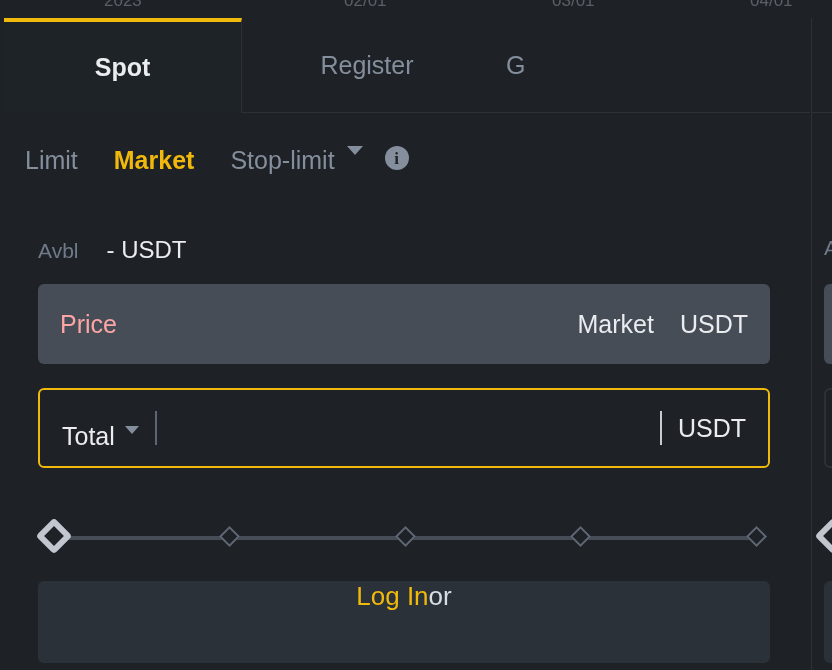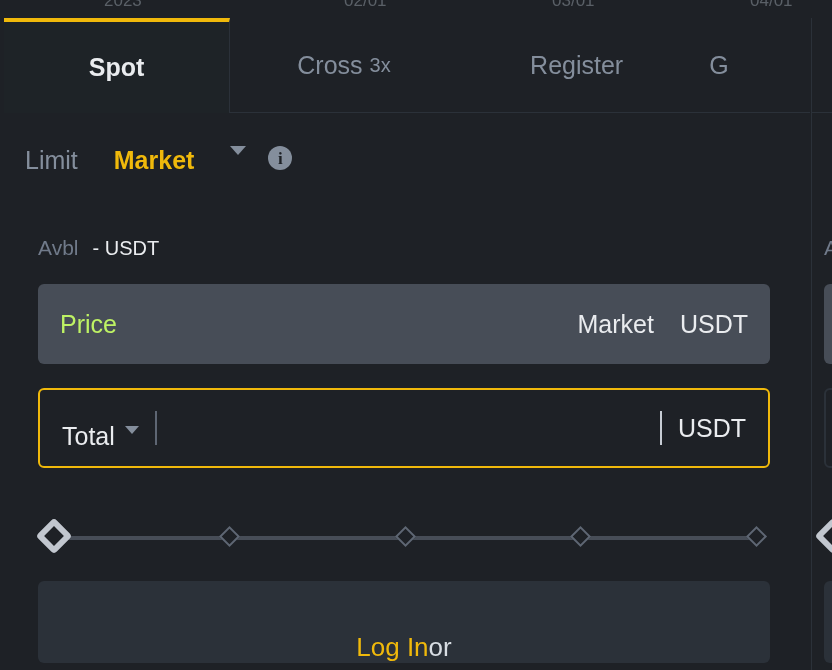--- a/index.html
+++ b/index.html
@@ -135,24 +135,24 @@
   .avbl-row {
     position: absolute;
     left: 34px; top: 218px;
     display: flex;
     align-items: baseline;
     height: 32px;
   }
   .avbl-label {
     font-size: 21px;
     color: #707a8a;
-    margin-right: 14px;
+    margin-right: 28px;
   }
   .avbl-value {
-    font-size: 20px;
+    font-size: 24px;
     color: #eaecef;
   }
 
   
   .field {
     position: absolute;
     left: 34px;
     width: 732px;
     height: 80px;
     border-radius: 6px;
@@ -164,21 +164,21 @@
     top: 266px;
     background: #474d57;
   }
   .field-total {
     top: 370px;
     background: #1e2126;
     border: 2px solid #f0b90b;
   }
   .field-placeholder {
     font-size: 25px;
-    color: #bef264;
+    color: #fca5a5;
     flex: 0 0 auto;
   }
   .field-spacer { flex: 1 1 auto; }
   .field-suffix {
     font-size: 25px;
     color: #eaecef;
     white-space: nowrap;
   }
   .field-suffix.market { margin-right: 26px; }
 
@@ -241,21 +241,21 @@
   }
 
   
   .login-btn {
     position: absolute;
     left: 34px; top: 563px;
     width: 732px; height: 82px;
     background: #2b3139;
     border-radius: 6px;
     display: flex;
-    align-items: flex-end;
+    align-items: flex-start;
     justify-content: center;
     cursor: pointer;
   }
   .login-link {
     font-size: 26px;
     color: #f0b90b;
     cursor: pointer;
     white-space: nowrap;
   }
   .login-or {
@@ -326,36 +326,33 @@
   <span class="sliver-text sv2">02/01</span>
   <span class="sliver-text sv3">03/01</span>
   <span class="sliver-text sv4">04/01</span>
 </div>
 
 <div class="panel">
 
   <div class="tabbar">
     <div class="tab tab-spot">
       <span class="tab-label">Spot</span>
-    </div>
-    <div class="tab tab-cross">
-      <span class="tab-label">Cross</span>
-      <span class="tab-mult">3x</span>
     </div>
     <div class="tab tab-isolated">
       <span class="tab-label">Register</span>
     </div>
     <div class="tab tab-grid">
       <span class="tab-label">G</span>
     </div>
   </div>
 
   <div class="ordertypes">
     <span class="otype">Limit</span>
     <span class="otype active">Market</span>
+    <span class="otype with-caret">Stop-limit</span>
     <span class="caret"></span>
     <span class="info-icon">i</span>
   </div>
 
   <div class="avbl-row">
     <span class="avbl-label">Avbl</span>
     <span class="avbl-value">- USDT</span>
   </div>
 
   <div class="field field-price">

